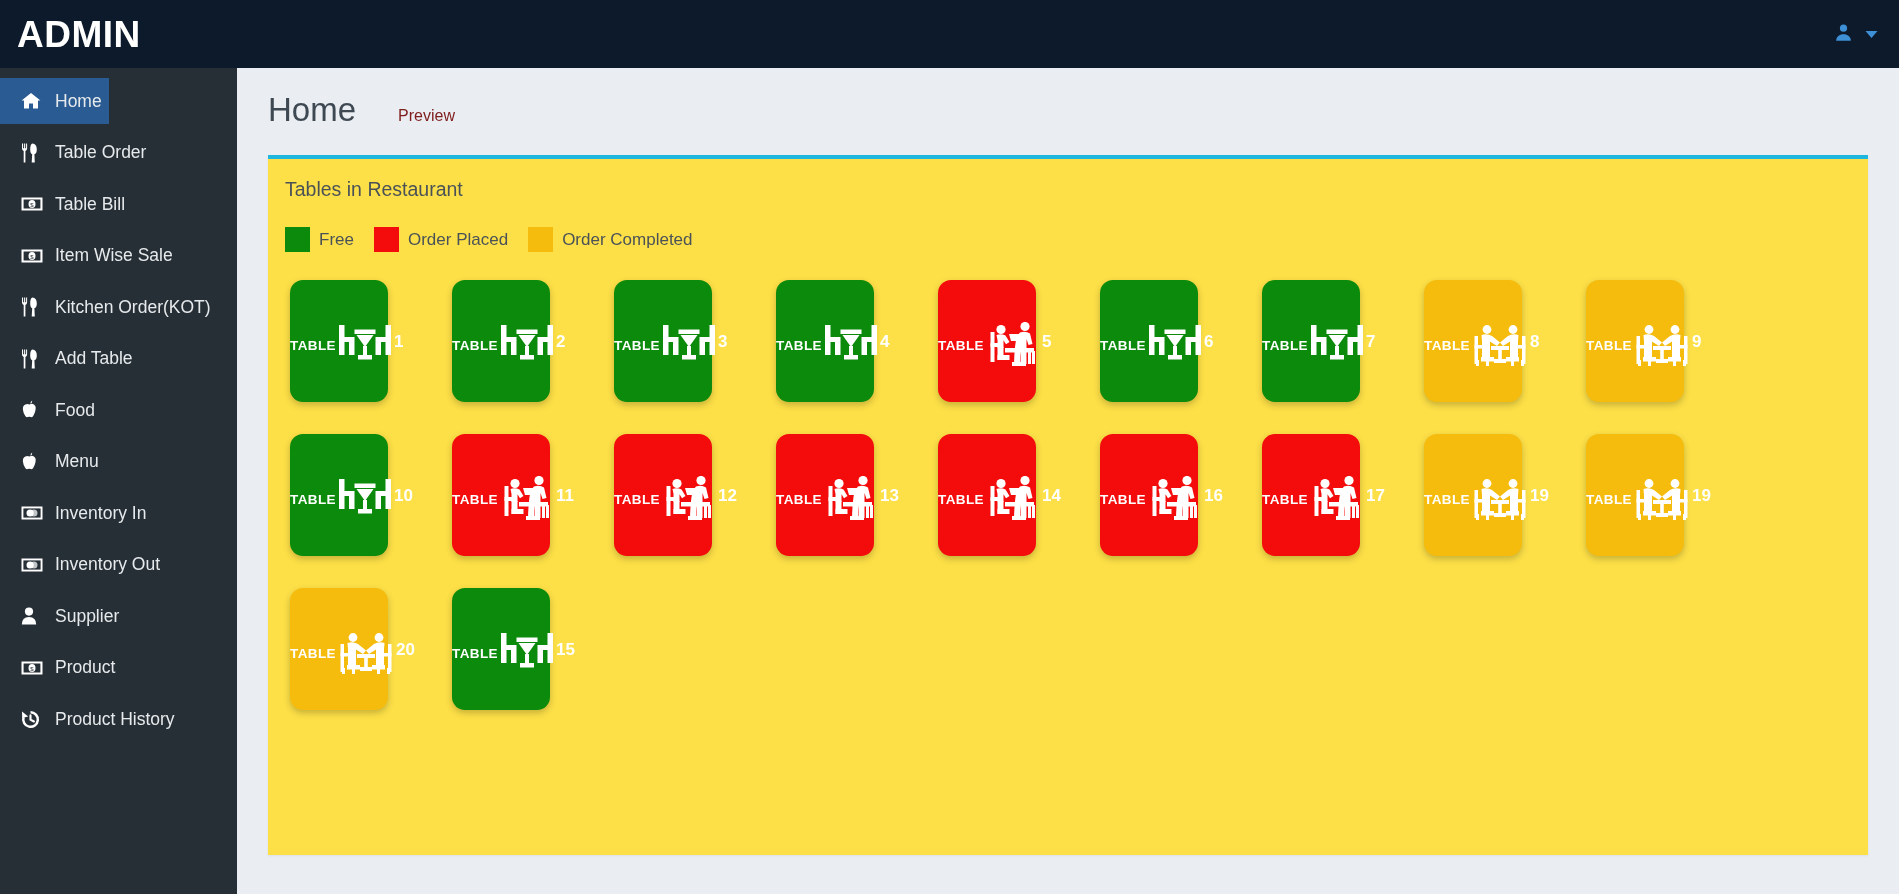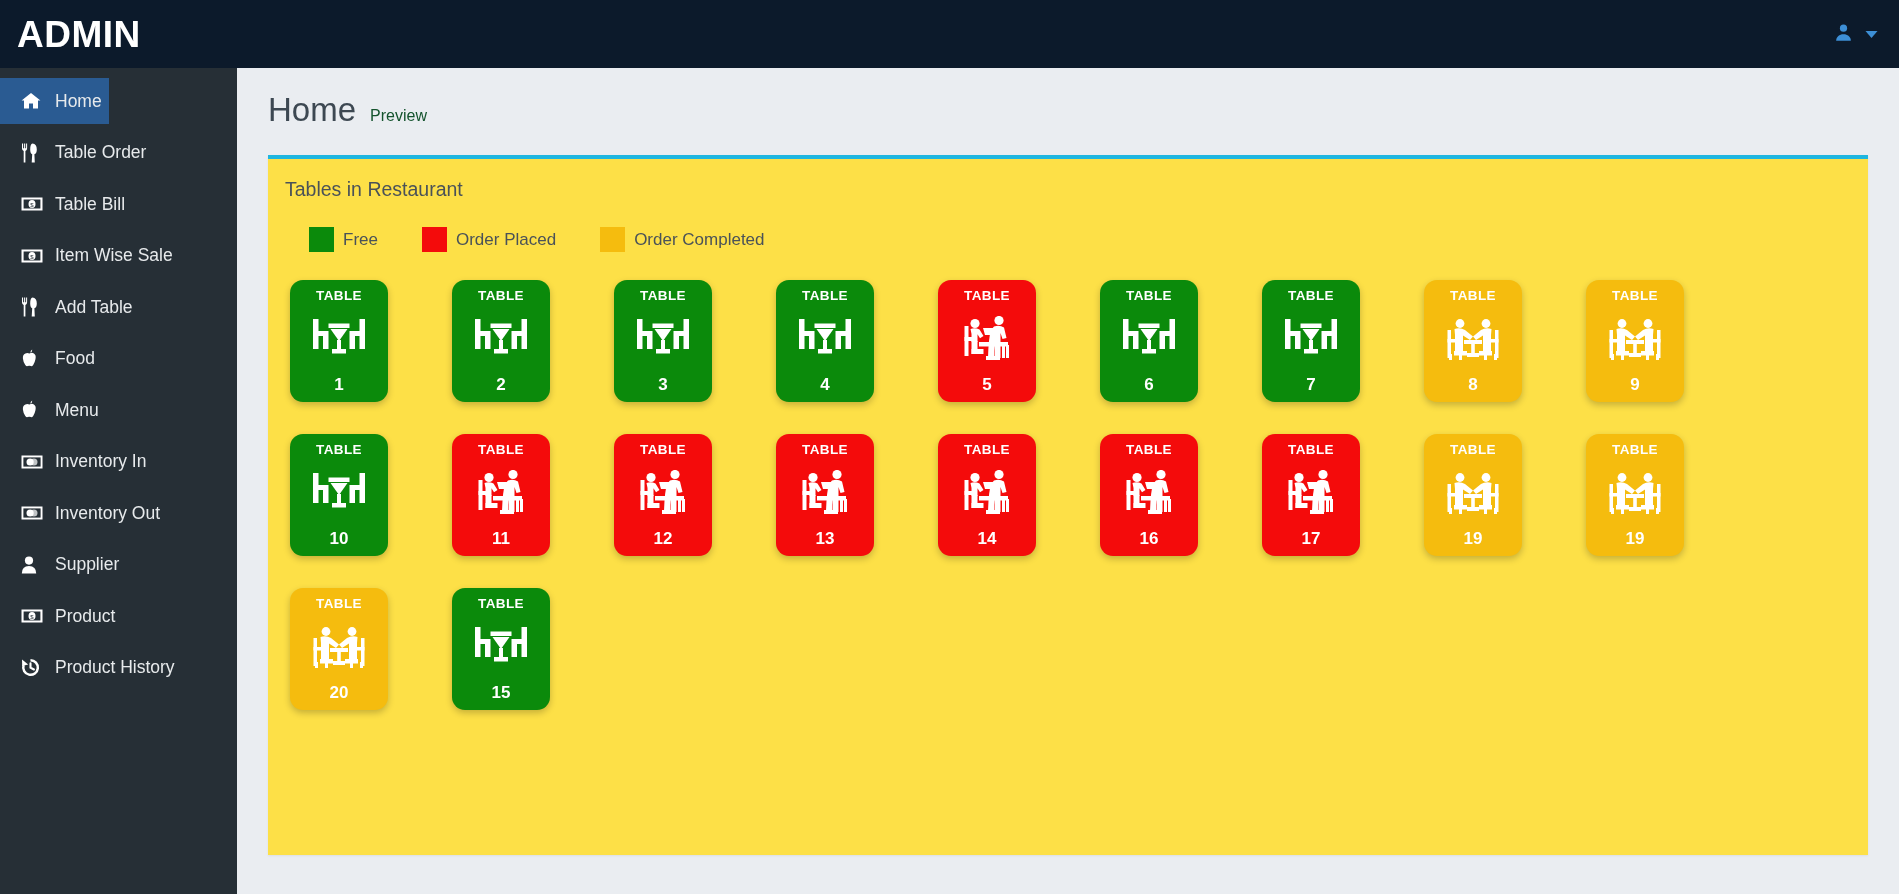--- a/index.html
+++ b/index.html
@@ -78,21 +78,22 @@
     display: flex; align-items: baseline; gap: 14px;
   }
   .page-title {
     font-size: 33px;
     color: #3d4852;
     font-weight: normal;
     line-height: 1.1;
   }
   .page-sub {
     font-size: 16px;
-    color: #14532d;
+    color: #7f1d1d;
+    margin-left: 28px;
   }
 
   .card {
     margin: 27px 31px 0 31px;
     background: #fde047;
     border-top: 4px solid #1fb6e0;
     min-height: 700px;
     padding: 19px 0 0 0;
     box-shadow: 0 1px 2px rgba(0,0,0,0.06);
   }
@@ -102,21 +103,21 @@
     padding-left: 17px;
     font-weight: normal;
   }
 
   .legend {
     display: flex; align-items: center;
     padding-left: 17px;
     margin-top: 26px;
     gap: 0;
   }
-  .legend-item { display: flex; align-items: center; margin-left: 24px; }
+  .legend-item { display: flex; align-items: center; }
   .legend-swatch {
     width: 25px; height: 25px;
     display: inline-block;
     margin-right: 9px;
   }
   .legend-label {
     font-size: 17px;
     color: #4a5258;
     margin-right: 20px;
     white-space: nowrap;
@@ -130,21 +131,20 @@
     display: flex;
     align-items: flex-start;
     margin-bottom: 32px;
   }
   .table-tile {
     width: 98px;
     height: 122px;
     border-radius: 13px;
     margin-right: 64px;
     display: flex;
-    flex-direction: column;
     align-items: center;
     justify-content: flex-start;
     color: #ffffff;
     cursor: pointer;
     box-shadow: 0 3px 7px rgba(0,0,0,0.22);
     padding-top: 9px;
     position: relative;
   }
   .tile-word {
     font-size: 13.5px;
@@ -226,20 +226,29 @@
         <svg width="22" height="14" viewBox="0 0 22 14">
             <rect x="0.5" y="0.5" width="21" height="13" fill="#ffffff"></rect>
             <rect x="2.6" y="2.5" width="16.8" height="9" fill="#262f36"></rect>
             <ellipse cx="11" cy="7" rx="3.5" ry="4" fill="#ffffff"></ellipse>
             <text x="11" y="9.6" font-size="6" fill="#262f36" text-anchor="middle" font-family="Liberation Sans">$</text>
           </svg>
       </span>
       <span class="nav-label">Item Wise Sale</span>
     </div>
 
+    <div class="nav-item">
+      <span class="nav-ico">
+        <svg width="17" height="20" viewBox="0 0 17 20">
+            <path d="M1 0.5 L1 5.5 Q1 7.4 2.7 7.9 L2.7 19.5 L4.4 19.5 L4.4 7.9 Q6.1 7.4 6.1 5.5 L6.1 0.5 L5.1 0.5 L5.1 5.3 L4.2 5.3 L4.2 0.5 L3.1 0.5 L3.1 5.3 L2.1 5.3 L2.1 0.5 Z" fill="#ffffff"></path>
+            <path d="M11.5 0.5 Q15.8 0.9 15.8 6.4 Q15.8 10.4 13.4 11.2 L13.8 19.5 L10.7 19.5 L11.2 11.2 Q9.2 10.6 9.2 6.4 Q9.2 1 11.5 0.5 Z" fill="#ffffff"></path>
+          </svg>
+      </span>
+      <span class="nav-label">Kitchen Order(KOT)</span>
+    </div>
 
     <div class="nav-item">
       <span class="nav-ico">
         <svg width="17" height="20" viewBox="0 0 17 20">
             <path d="M1 0.5 L1 5.5 Q1 7.4 2.7 7.9 L2.7 19.5 L4.4 19.5 L4.4 7.9 Q6.1 7.4 6.1 5.5 L6.1 0.5 L5.1 0.5 L5.1 5.3 L4.2 5.3 L4.2 0.5 L3.1 0.5 L3.1 5.3 L2.1 5.3 L2.1 0.5 Z" fill="#ffffff"></path>
             <path d="M11.5 0.5 Q15.8 0.9 15.8 6.4 Q15.8 10.4 13.4 11.2 L13.8 19.5 L10.7 19.5 L11.2 11.2 Q9.2 10.6 9.2 6.4 Q9.2 1 11.5 0.5 Z" fill="#ffffff"></path>
           </svg>
       </span>
       <span class="nav-label">Add Table</span>
     </div>

